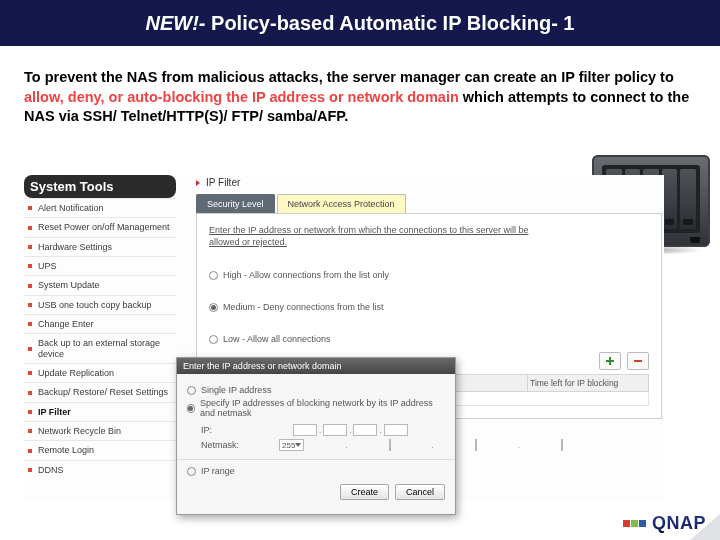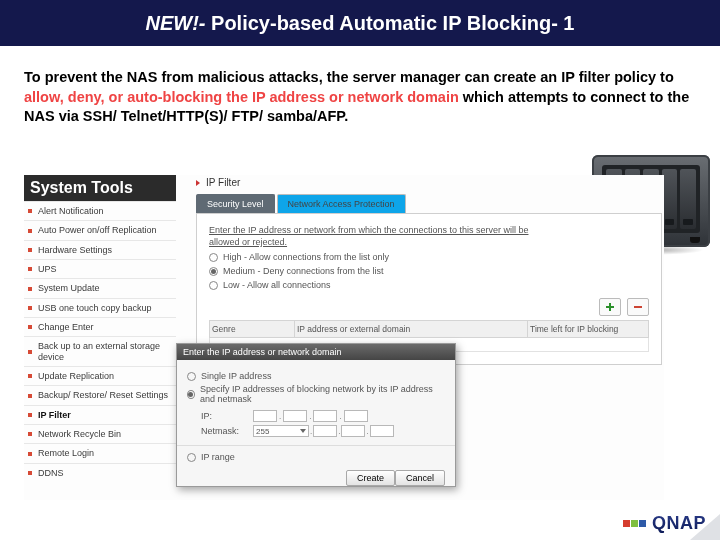--- a/index.html
+++ b/index.html
@@ -8,67 +8,67 @@
   .title-bar { background: #14184c; color: #fff; height: 46px; display: flex; align-items: center; justify-content: center; }
   .title-bar h1 { font-size: 20px; font-weight: 700; }
   .title-bar em { font-style: italic; }
 
   .intro { padding: 22px 24px 10px 24px; font-size: 14.5px; font-weight: 700; line-height: 1.35; color: #000; }
   .intro .hl { color: #ef4444; }
 
   .screenshot { position: absolute; left: 24px; top: 175px; width: 640px; height: 325px; background: #fdfdfd; border: 0; }
 
   .sidebar { position: absolute; left: 0; top: 0; width: 152px; }
-  .sb-head { background: #2b2b2b; color: #fff; font-size: 16px; font-weight: 700; padding: 4px 6px; }
+  .sb-head { background: #2b2b2b; color: #fff; font-size: 13px; font-weight: 700; padding: 4px 6px; border-radius: 8px; }
   .sb-item { display: flex; align-items: center; font-size: 9px; color: #3a3a3a; padding: 4px 0 4px 4px; border-top: 1px solid #e7e7e7; line-height: 1.15; }
   .sb-item.active { color: #111; font-weight: 700; }
   .bullet { width: 4px; height: 4px; background: #d64a36; margin-right: 6px; flex-shrink: 0; }
 
   .panel { position: absolute; left: 172px; top: 2px; width: 466px; }
   .panel-title { font-size: 10px; color: #333; margin-bottom: 6px; display: flex; align-items: center; }
   .panel-title .caret { width: 0; height: 0; border-top: 3px solid transparent; border-bottom: 3px solid transparent; border-left: 4px solid #c33; margin-right: 6px; }
 
   .tabbar { display: flex; align-items: flex-end; }
-  .tab { padding: 4px 10px; font-size: 9px; border: 1px solid #bcbcbc; border-bottom: none; background: #0ea5e9; color: #444; margin-right: 2px; border-radius: 2px 2px 0 0; cursor: pointer; }
+  .tab { padding: 4px 10px; font-size: 9px; border: 1px solid #bcbcbc; border-bottom: none; background: #fef9c3; color: #444; margin-right: 2px; border-radius: 2px 2px 0 0; cursor: pointer; }
   .tab.active { background: #5f6a74; color: #fff; border-color: #5f6a74; }
 
   .tabbody { border: 1px solid #cfcfcf; background: #fff; padding: 10px 12px 12px 12px; }
   .hint { font-size: 9px; color: #555; line-height: 1.35; max-width: 320px; text-decoration: underline; }
-  .radio-row { display: flex; align-items: center; margin-top: 4px; font-size: 9px; color: #555; }
+  .radio-row { display: flex; align-items: center; margin-top: 22px; font-size: 9px; color: #555; }
   .radio { width: 9px; height: 9px; border: 1px solid #888; border-radius: 50%; margin-right: 5px; display: inline-flex; align-items: center; justify-content: center; }
   .radio .dot { width: 5px; height: 5px; background: #666; border-radius: 50%; }
 
   .btnrow { margin-top: 8px; display: flex; justify-content: flex-end; gap: 6px; }
   .iconbtn { width: 22px; height: 18px; border: 1px solid #bbb; border-radius: 2px; background: #fafafa; display: flex; align-items: center; justify-content: center; cursor: pointer; }
   .iconbtn.plus::before { content: ""; width: 8px; height: 2px; background: #2a8f2a; position: absolute; }
   .iconbtn.plus::after  { content: ""; width: 2px; height: 8px; background: #2a8f2a; position: absolute; }
   .iconbtn.plus { position: relative; }
   .iconbtn.minus::before { content: ""; display: block; width: 8px; height: 2px; background: #c43; }
 
   .thead { display: flex; margin-top: 4px; border: 1px solid #d4d4d4; background: #f0f0f0; font-size: 8.5px; color: #555; }
   .thead div { padding: 3px 2px; border-right: 1px solid #d4d4d4; }
   .thead div:last-child { border-right: none; }
   .c1 { width: 85px; } .c2 { flex: 1; } .c3 { width: 120px; }
   .trow-empty { height: 14px; border: 1px solid #e2e2e2; border-top: none; }
 
   
-  .dialog { position: absolute; left: 152px; top: 168px; width: 280px; background: #f6f6f6; border: 1px solid #9a9a9a; box-shadow: 2px 3px 8px rgba(0,0,0,.35); }
+  .dialog { position: absolute; left: 152px; top: 182px; width: 280px; background: #f6f6f6; border: 1px solid #9a9a9a; box-shadow: 2px 3px 8px rgba(0,0,0,.35); }
   .dlg-title { background: linear-gradient(180deg,#6a6a6a,#454545); color: #fff; font-size: 9px; padding: 3px 6px; }
   .dlg-body { padding: 8px 10px 8px 10px; font-size: 9px; color: #444; }
   .dlg-body .radio-row { margin-top: 3px; }
   .fields { margin: 6px 0 0 14px; }
-  .fieldrow { display: flex; align-items: center; margin-top: 3px; }
+  .fieldrow { display: flex; align-items: center; margin-top: 3px; gap: 40px; }
   .fieldrow label { width: 52px; font-size: 9px; color: #555; }
   .octets { display: flex; align-items: center; gap: 1px; }
   .octet { width: 24px; height: 12px; border: 1px solid #b8b8b8; background: #fff; }
   .fdot { font-size: 8px; padding: 0 1px; color: #666; }
   .select { width: 56px; height: 12px; border: 1px solid #b8b8b8; background: #fff; display: flex; align-items: center; justify-content: space-between; padding: 0 2px; font-size: 8px; color: #555; }
   .tri { width: 0; height: 0; border-left: 3px solid transparent; border-right: 3px solid transparent; border-top: 4px solid #666; }
   .hr { border: none; border-top: 1px solid #ddd; margin: 8px -10px 6px -10px; }
-  .dlg-foot { display: flex; justify-content: flex-end; padding: 0 10px 0 10px; }
+  .dlg-foot { display: flex; justify-content: flex-end; gap: 6px; padding: 0 10px 14px 10px; }
   .winbtn { font-size: 9px; padding: 2px 10px; border: 1px solid #a8a8a8; background: linear-gradient(180deg,#fff,#e3e3e3); border-radius: 2px; cursor: pointer; }
 
   
   .nas { position: absolute; right: 10px; top: 155px; width: 118px; height: 100px; }
   .nas .shadow { position: absolute; left: 6px; bottom: 0; width: 106px; height: 10px; background: radial-gradient(ellipse at center, rgba(0,0,0,.35), transparent 70%); }
   .nas .body { position: absolute; left: 0; top: 0; width: 118px; height: 92px; border-radius: 6px; background: linear-gradient(180deg,#6a6e73,#2e3237); box-shadow: inset 0 0 0 2px #3b3f44; overflow: hidden; }
   .nas .facep { position: absolute; left: 10px; top: 10px; right: 10px; bottom: 14px; background: #202326; border-radius: 3px; display: flex; padding: 4px; gap: 3px; }
   .bay { flex: 1; background: linear-gradient(180deg,#505459,#2a2d31); border-radius: 2px; position: relative; }
   .bay::after { content: ""; position: absolute; left: 3px; right: 3px; bottom: 4px; height: 6px; background: #171a1d; border-radius: 1px; }
   .nas .foot { position: absolute; bottom: 4px; height: 6px; width: 10px; background: #111; border-radius: 0 0 3px 3px; }
@@ -113,21 +113,21 @@
 
   <div class="sidebar">
     <div class="sb-head">System Tools</div>
     <div id="sb-items">
         <div class="sb-item">
           <span class="bullet"></span>
           <span>Alert Notification</span>
         </div>
         <div class="sb-item">
           <span class="bullet"></span>
-          <span>Auto Power on/off Replication</span>
+          <span>Reset Power on/off Management</span>
         </div>
         <div class="sb-item">
           <span class="bullet"></span>
           <span>Hardware Settings</span>
         </div>
         <div class="sb-item">
           <span class="bullet"></span>
           <span>UPS</span>
         </div>
         <div class="sb-item">

